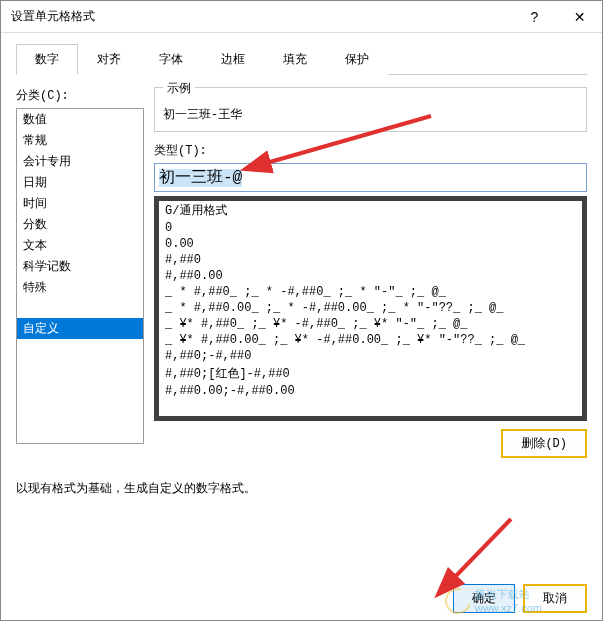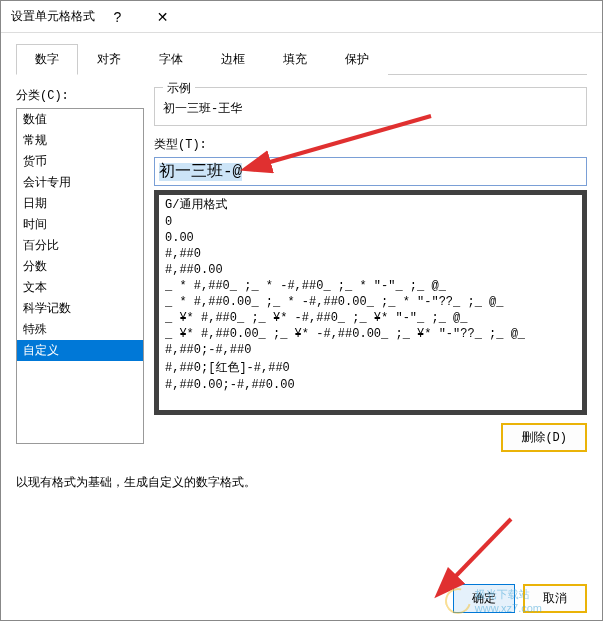--- a/index.html
+++ b/index.html
@@ -9,20 +9,21 @@
       background: #fff;
       width: 603px;
       height: 621px;
       position: relative;
       border: 1px solid #888;
     }
     .titlebar {
       height: 32px;
       display: flex;
       align-items: center;
+      justify-content: space-between;
       padding-left: 10px;
       background: #fff;
       border-bottom: 1px solid #ddd;
     }
     .titlebar-controls { display: flex; height: 100%; }
     .titlebar-btn {
       width: 45px;
       height: 32px;
       display: flex;
       align-items: center;
@@ -57,25 +58,26 @@
       overflow-y: auto;
       background: #fff;
     }
     .category-item {
       padding: 2px 6px;
       cursor: default;
     }
     .category-item.selected {
       background: #0078d7;
       color: #fff;
+      margin-top: 20px;
     }
     .right-col { flex: 1; }
     .sample-box {
       border: 1px solid #ccc;
-      padding: 12px 8px 8px 8px;
+      padding: 18px 8px 8px 8px;
       margin-bottom: 10px;
       position: relative;
     }
     .sample-legend {
       position: absolute;
       top: -8px;
       left: 8px;
       background: #fff;
       padding: 0 4px;
       font-size: 12px;
@@ -179,25 +181,23 @@
     <div class="tab"><span>填充</span></div>
     <div class="tab"><span>保护</span></div>
   </div>
 
   <div class="main-row">
     <div class="left-col">
       <span class="label">分类(C):</span>
       <div class="category-list" id="category-list">
           <div class="category-item">数值</div>
           <div class="category-item">常规</div>
-          <div class="category-item">货币</div>
           <div class="category-item">会计专用</div>
           <div class="category-item">日期</div>
           <div class="category-item">时间</div>
-          <div class="category-item">百分比</div>
           <div class="category-item">分数</div>
           <div class="category-item">文本</div>
           <div class="category-item">科学记数</div>
           <div class="category-item">特殊</div>
           <div class="category-item selected">自定义</div>
         </div>
     </div>
 
     <div class="right-col">
       <div class="sample-box">

